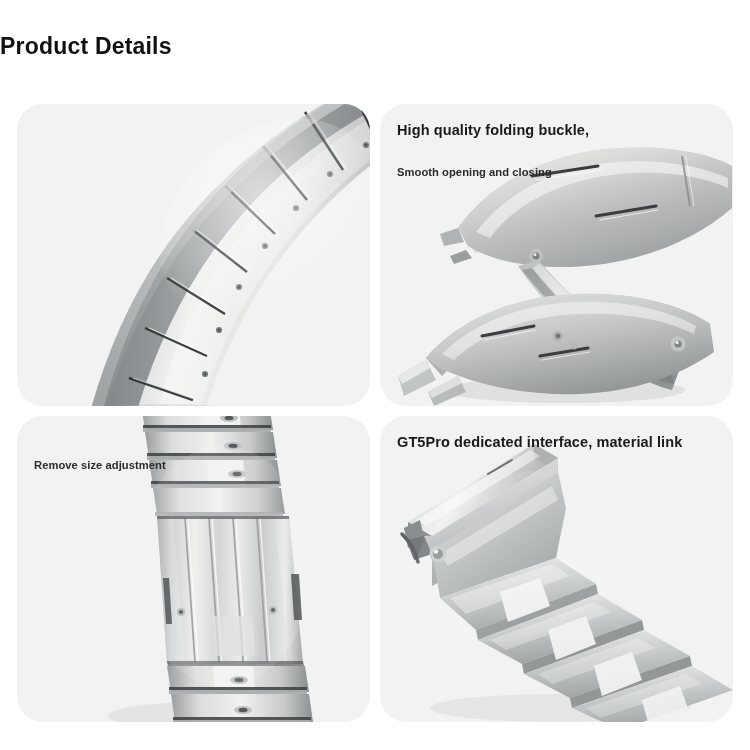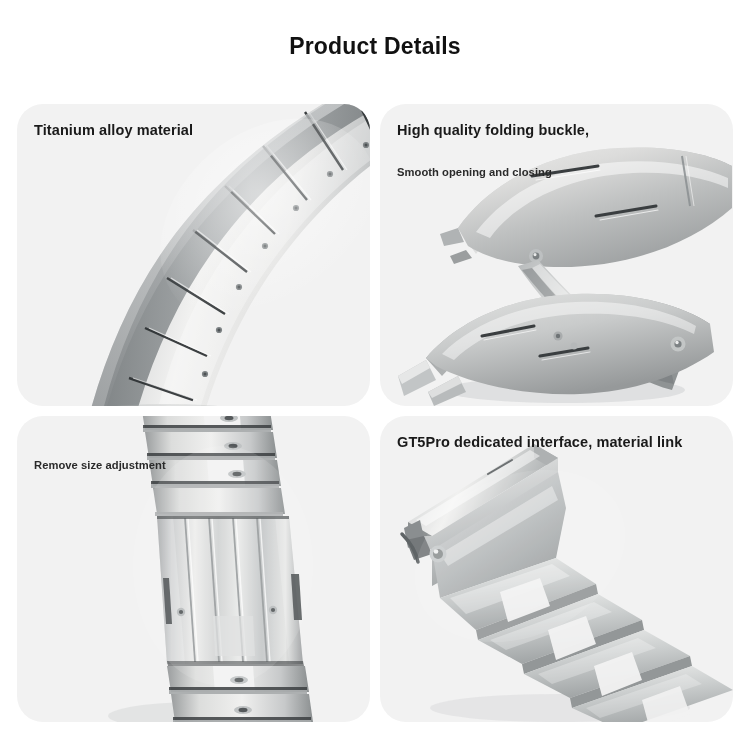--- a/index.html
+++ b/index.html
@@ -6,21 +6,20 @@
   html, body {
     width: 750px; height: 750px;
     background: #ffffff;
     font-family: "Liberation Sans", "DejaVu Sans", sans-serif;
     overflow: hidden;
   }
   .page { position: relative; width: 750px; height: 750px; background: #fff; }
 
   .page-title {
     position: absolute; top: 33px; left: 0; width: 750px;
-    text-align: center;
     font-size: 23px; font-weight: bold; color: #111;
     letter-spacing: 0.2px;
   }
 
   .grid {
     position: absolute; left: 17px; top: 104px;
     width: 716px; height: 624px;
     display: grid;
     grid-template-columns: 353px 353px;
     grid-template-rows: 302px 306px;
@@ -140,21 +139,20 @@
 
           <path d="M 360 -30 C 290 5 228 48 176 108 C 124 168 92 238 72 312
                    L 86 316 C 106 242 138 174 188 116 C 238 58 298 14 366 -22 Z" fill="url(#p1edge)" opacity="0.7"></path>
 
           <ellipse cx="252" cy="118" rx="120" ry="90" fill="url(#p1glow)" transform="rotate(-40 252 118)"></ellipse>
 
           <ellipse cx="150" cy="316" rx="105" ry="16" fill="#b9bbbc" opacity="0.32"></ellipse>
         </svg>
       </div>
       <div class="panel-text">
-        <div class="panel-heading">Titanium alloy material</div>
       </div>
     </div>
 
     <div class="panel">
       <div class="art">
         <svg viewBox="0 0 353 302" preserveAspectRatio="xMidYMid slice">
           <defs>
             <linearGradient id="p2top" x1="0" y1="0" x2="0.6" y2="1">
               <stop offset="0" stop-color="#ededec"></stop>
               <stop offset="0.3" stop-color="#dcdcdb"></stop>

